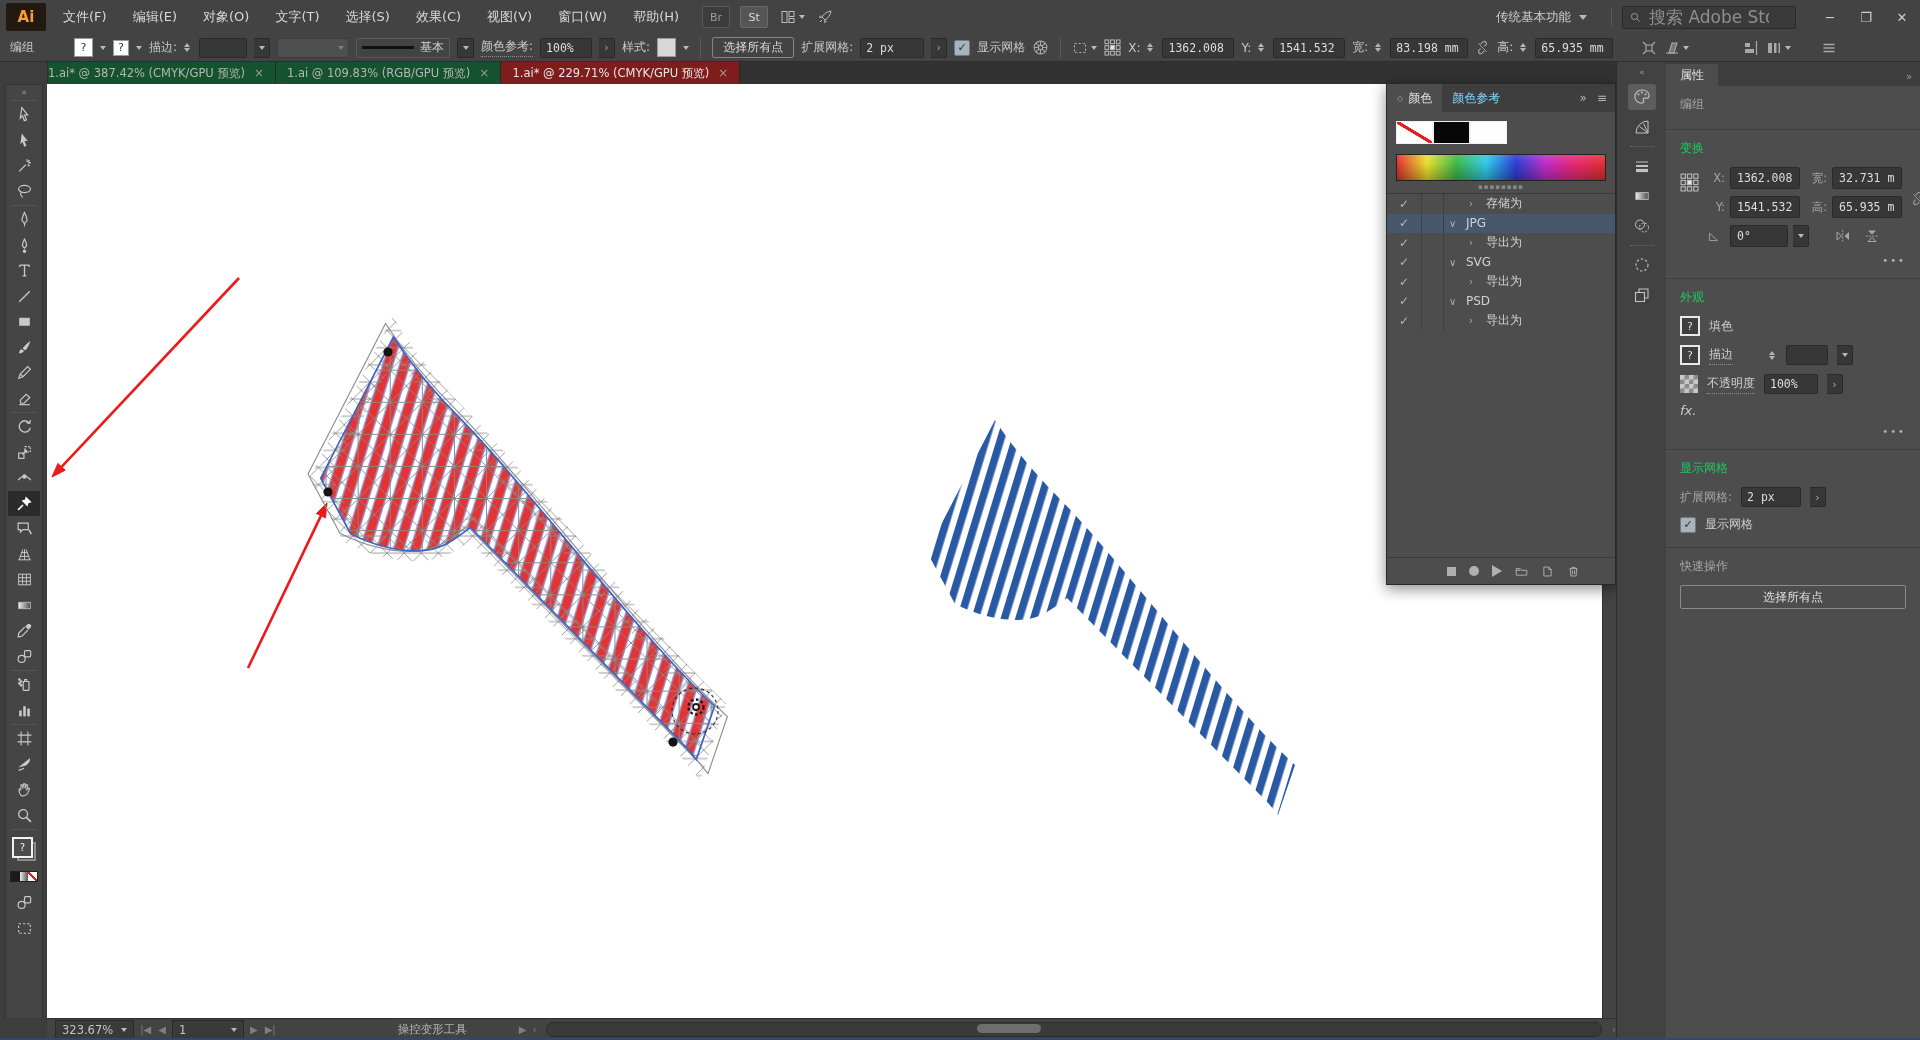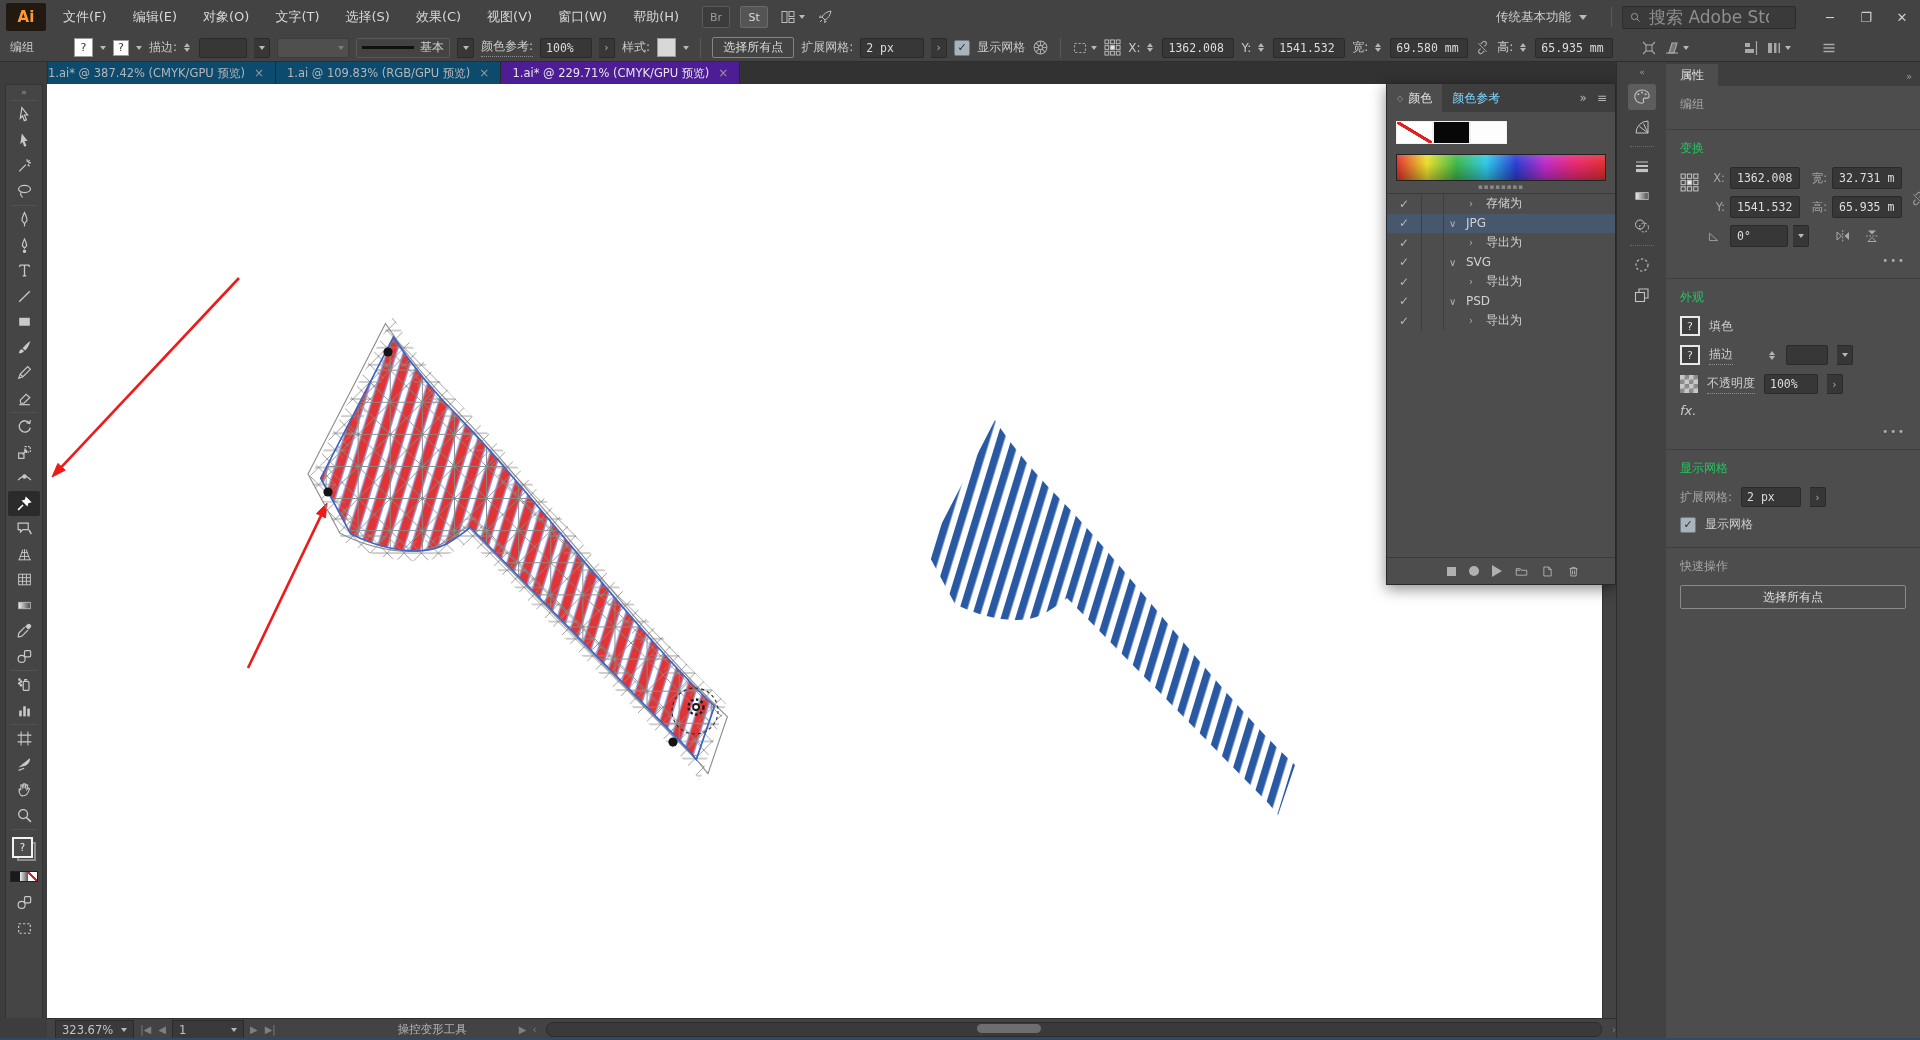--- a/index.html
+++ b/index.html
@@ -48,23 +48,23 @@
            align-items:center;justify-content:flex-end;padding-right:4px;}
   .stroke-style{display:flex;align-items:center;gap:6px;background:#434343;border:1px solid #5a5a5a;border-radius:2px;
                 height:18px;padding:0 5px;}
   .stroke-line{width:52px;height:3px;background:#111;}
   .cb-btn{border:1px solid #848484;border-radius:2px;height:19px;display:flex;align-items:center;padding:0 10px;color:#ddd;}
   .checkbox{width:14px;height:14px;background:#a9b3bc;border:1px solid #6e7a85;border-radius:2px;color:#23303a;
             font-size:11px;display:flex;align-items:center;justify-content:center;font-weight:bold;}
   .icon-dim{color:#a8a8a8;}
   
   .tabbar{left:0;top:62px;width:1920px;height:22px;background:#323232;display:flex;padding-left:37px;box-sizing:border-box;}
-  .doc-tab{display:flex;align-items:center;gap:9px;padding:0 11px;font-size:11.5px;color:#b5b5b5;background:#0c4a6e;
+  .doc-tab{display:flex;align-items:center;gap:9px;padding:0 11px;font-size:11.5px;color:#b5b5b5;background:#14532d;
            border-right:1px solid #282828;white-space:nowrap;}
-  .doc-tab.active{background:#4c1d95;color:#e5e5e5;}
+  .doc-tab.active{background:#7f1d1d;color:#e5e5e5;}
   .tab-close{color:#9a9a9a;font-size:12px;}
   
   .left-rail{left:0;top:62px;width:47px;bottom:0;background:#3d3d3d;border-right:1px solid #2e2e2e;}
   .toolbar{position:absolute;left:5px;top:22px;width:36px;bottom:4px;background:#454545;border:1px solid #333;
            border-radius:2px;display:flex;flex-direction:column;align-items:center;}
   .tb-head{color:#9a9a9a;font-size:9px;height:14px;display:flex;align-items:center;}
   .tool{width:32px;height:25.5px;display:flex;align-items:center;justify-content:center;color:#c9c9c9;}
   .tool.selected{background:#2b2b2b;color:#fff;border-radius:2px;}
   .tool svg{width:17px;height:17px;}
   .tb-sep{width:26px;height:1px;background:#525252;margin:1px 0;}
@@ -574,21 +574,21 @@
   <span class="stepper">
       <b class="up"></b>
       <b class="dn"></b>
     </span>
   <span class="field" style="width:60px">1541.532</span>
   <span class="cb-label">宽:</span>
   <span class="stepper">
       <b class="up"></b>
       <b class="dn"></b>
     </span>
-  <span class="field" style="width:66px">69.580 mm</span>
+  <span class="field" style="width:66px">83.198 mm</span>
   <span class="icon-dim">
       <svg width="15" height="15">
         <use href="#i-chain"></use>
       </svg>
     </span>
   <span class="cb-label">高:</span>
   <span class="stepper">
       <b class="up"></b>
       <b class="dn"></b>
     </span>

